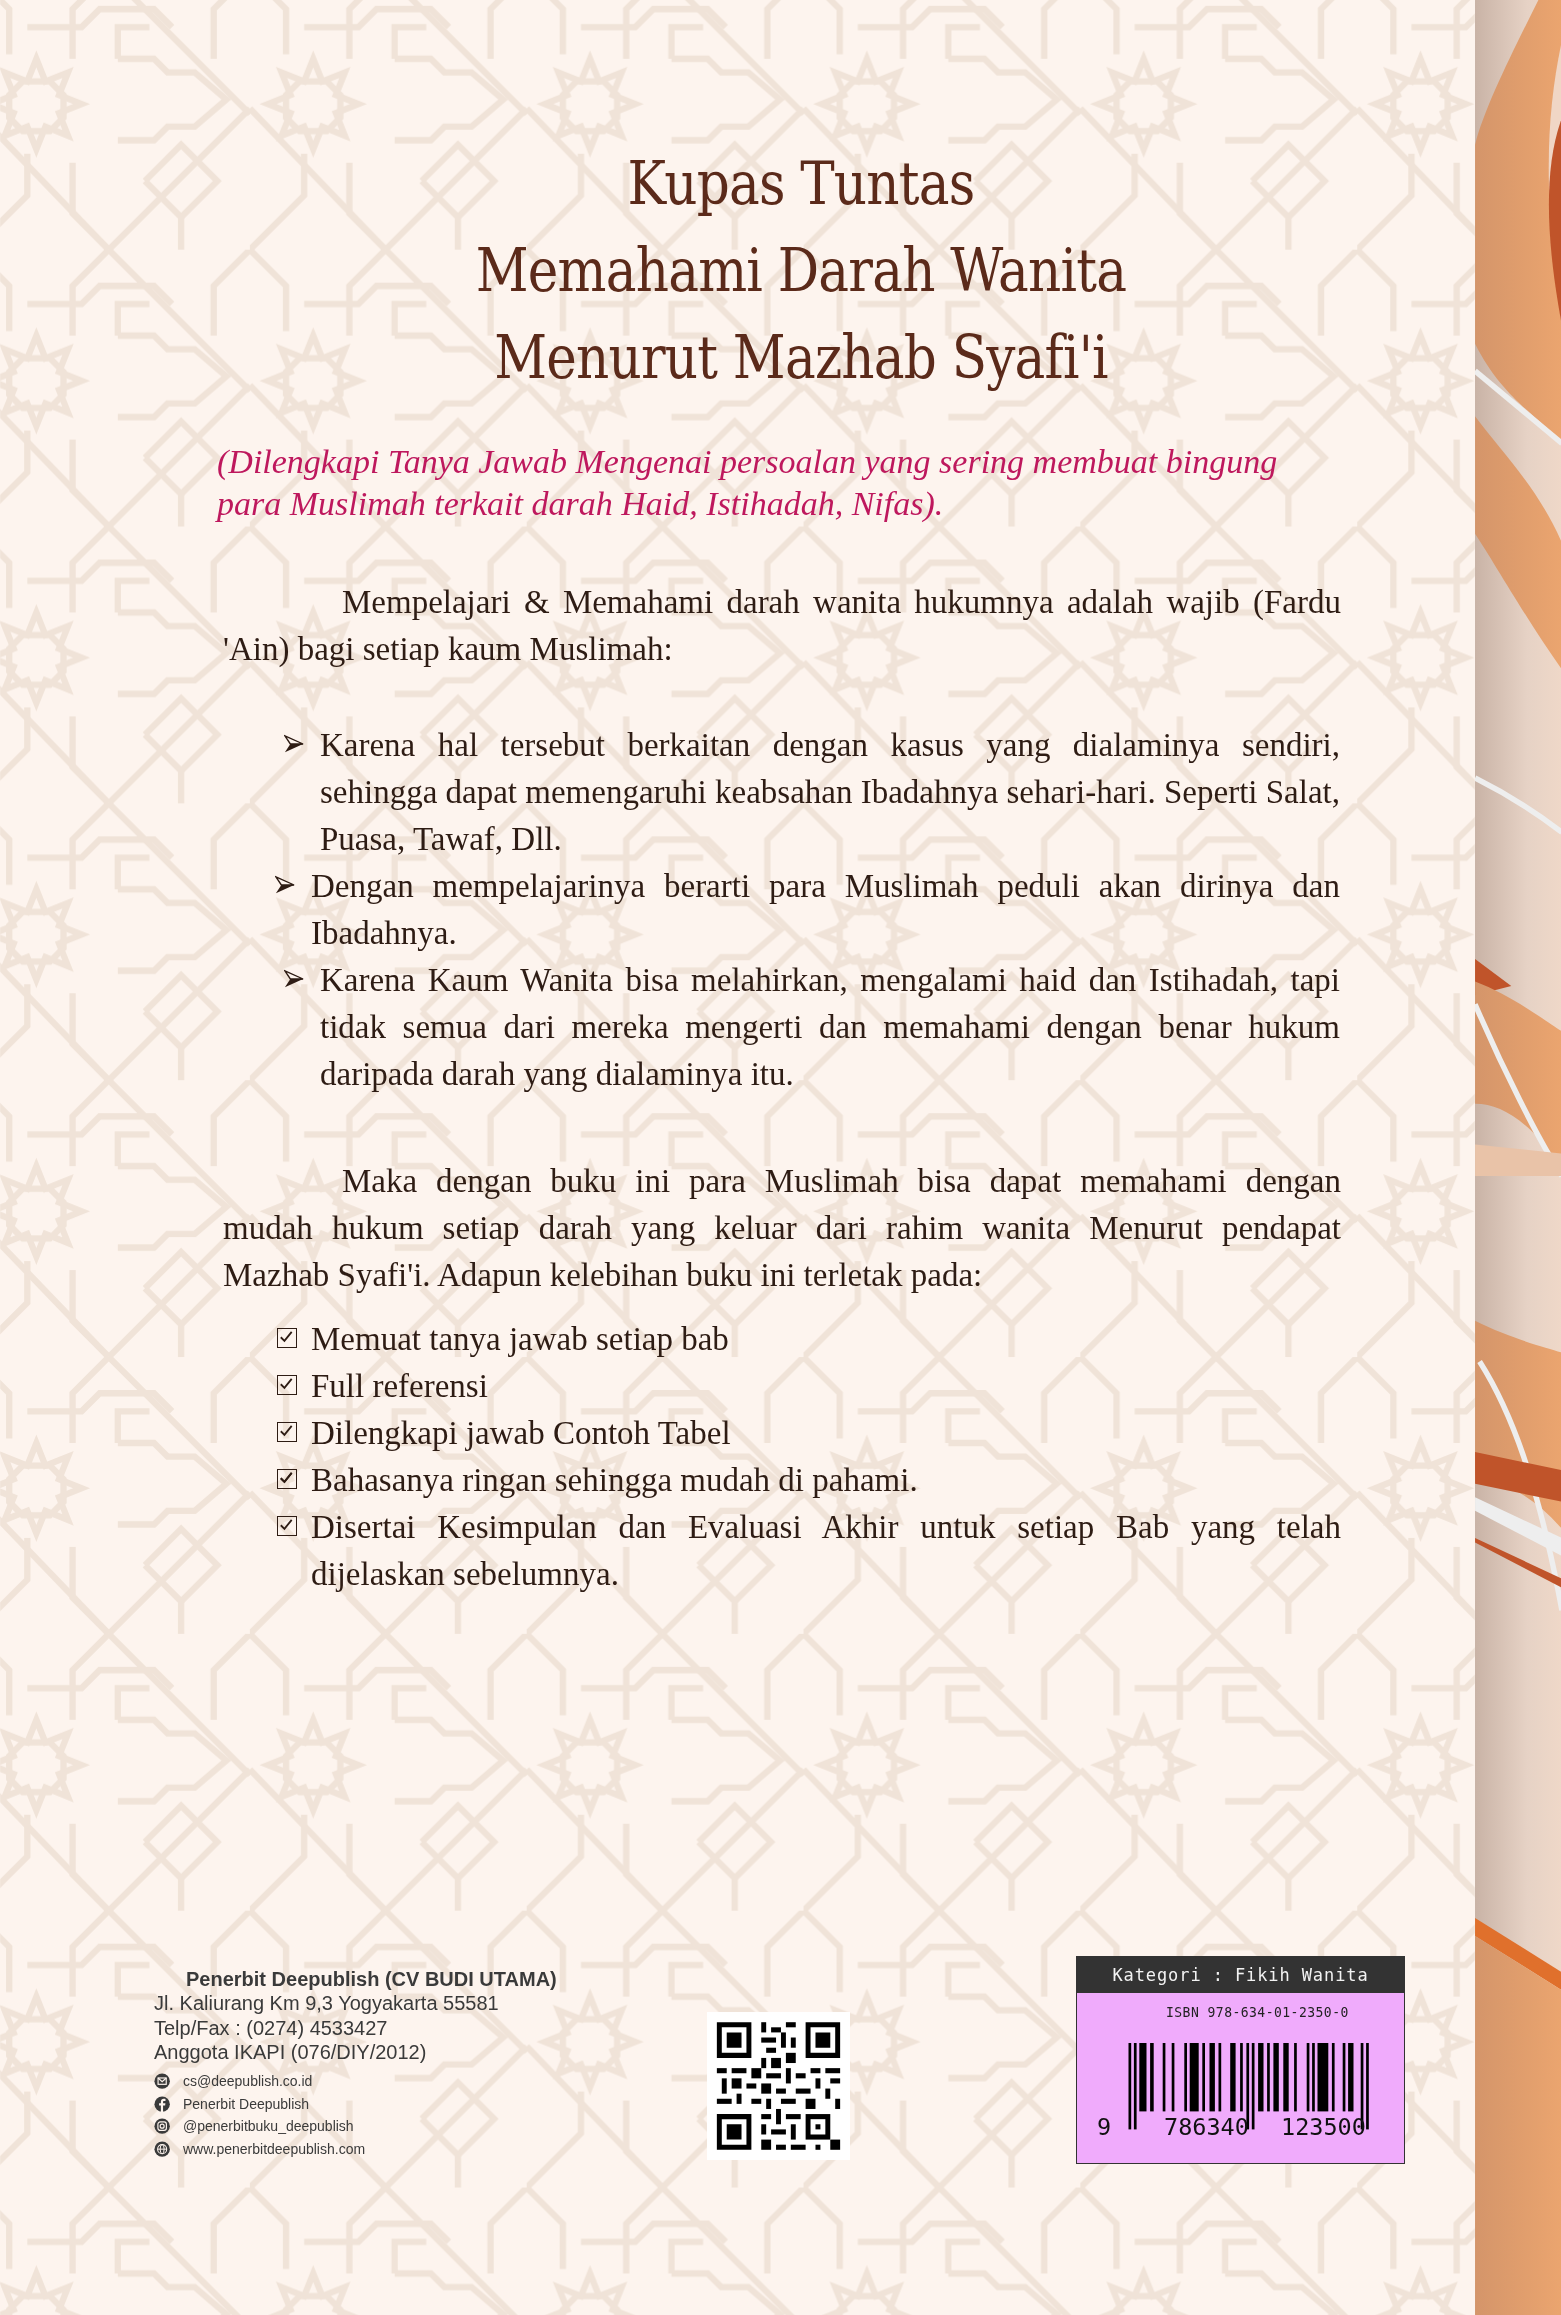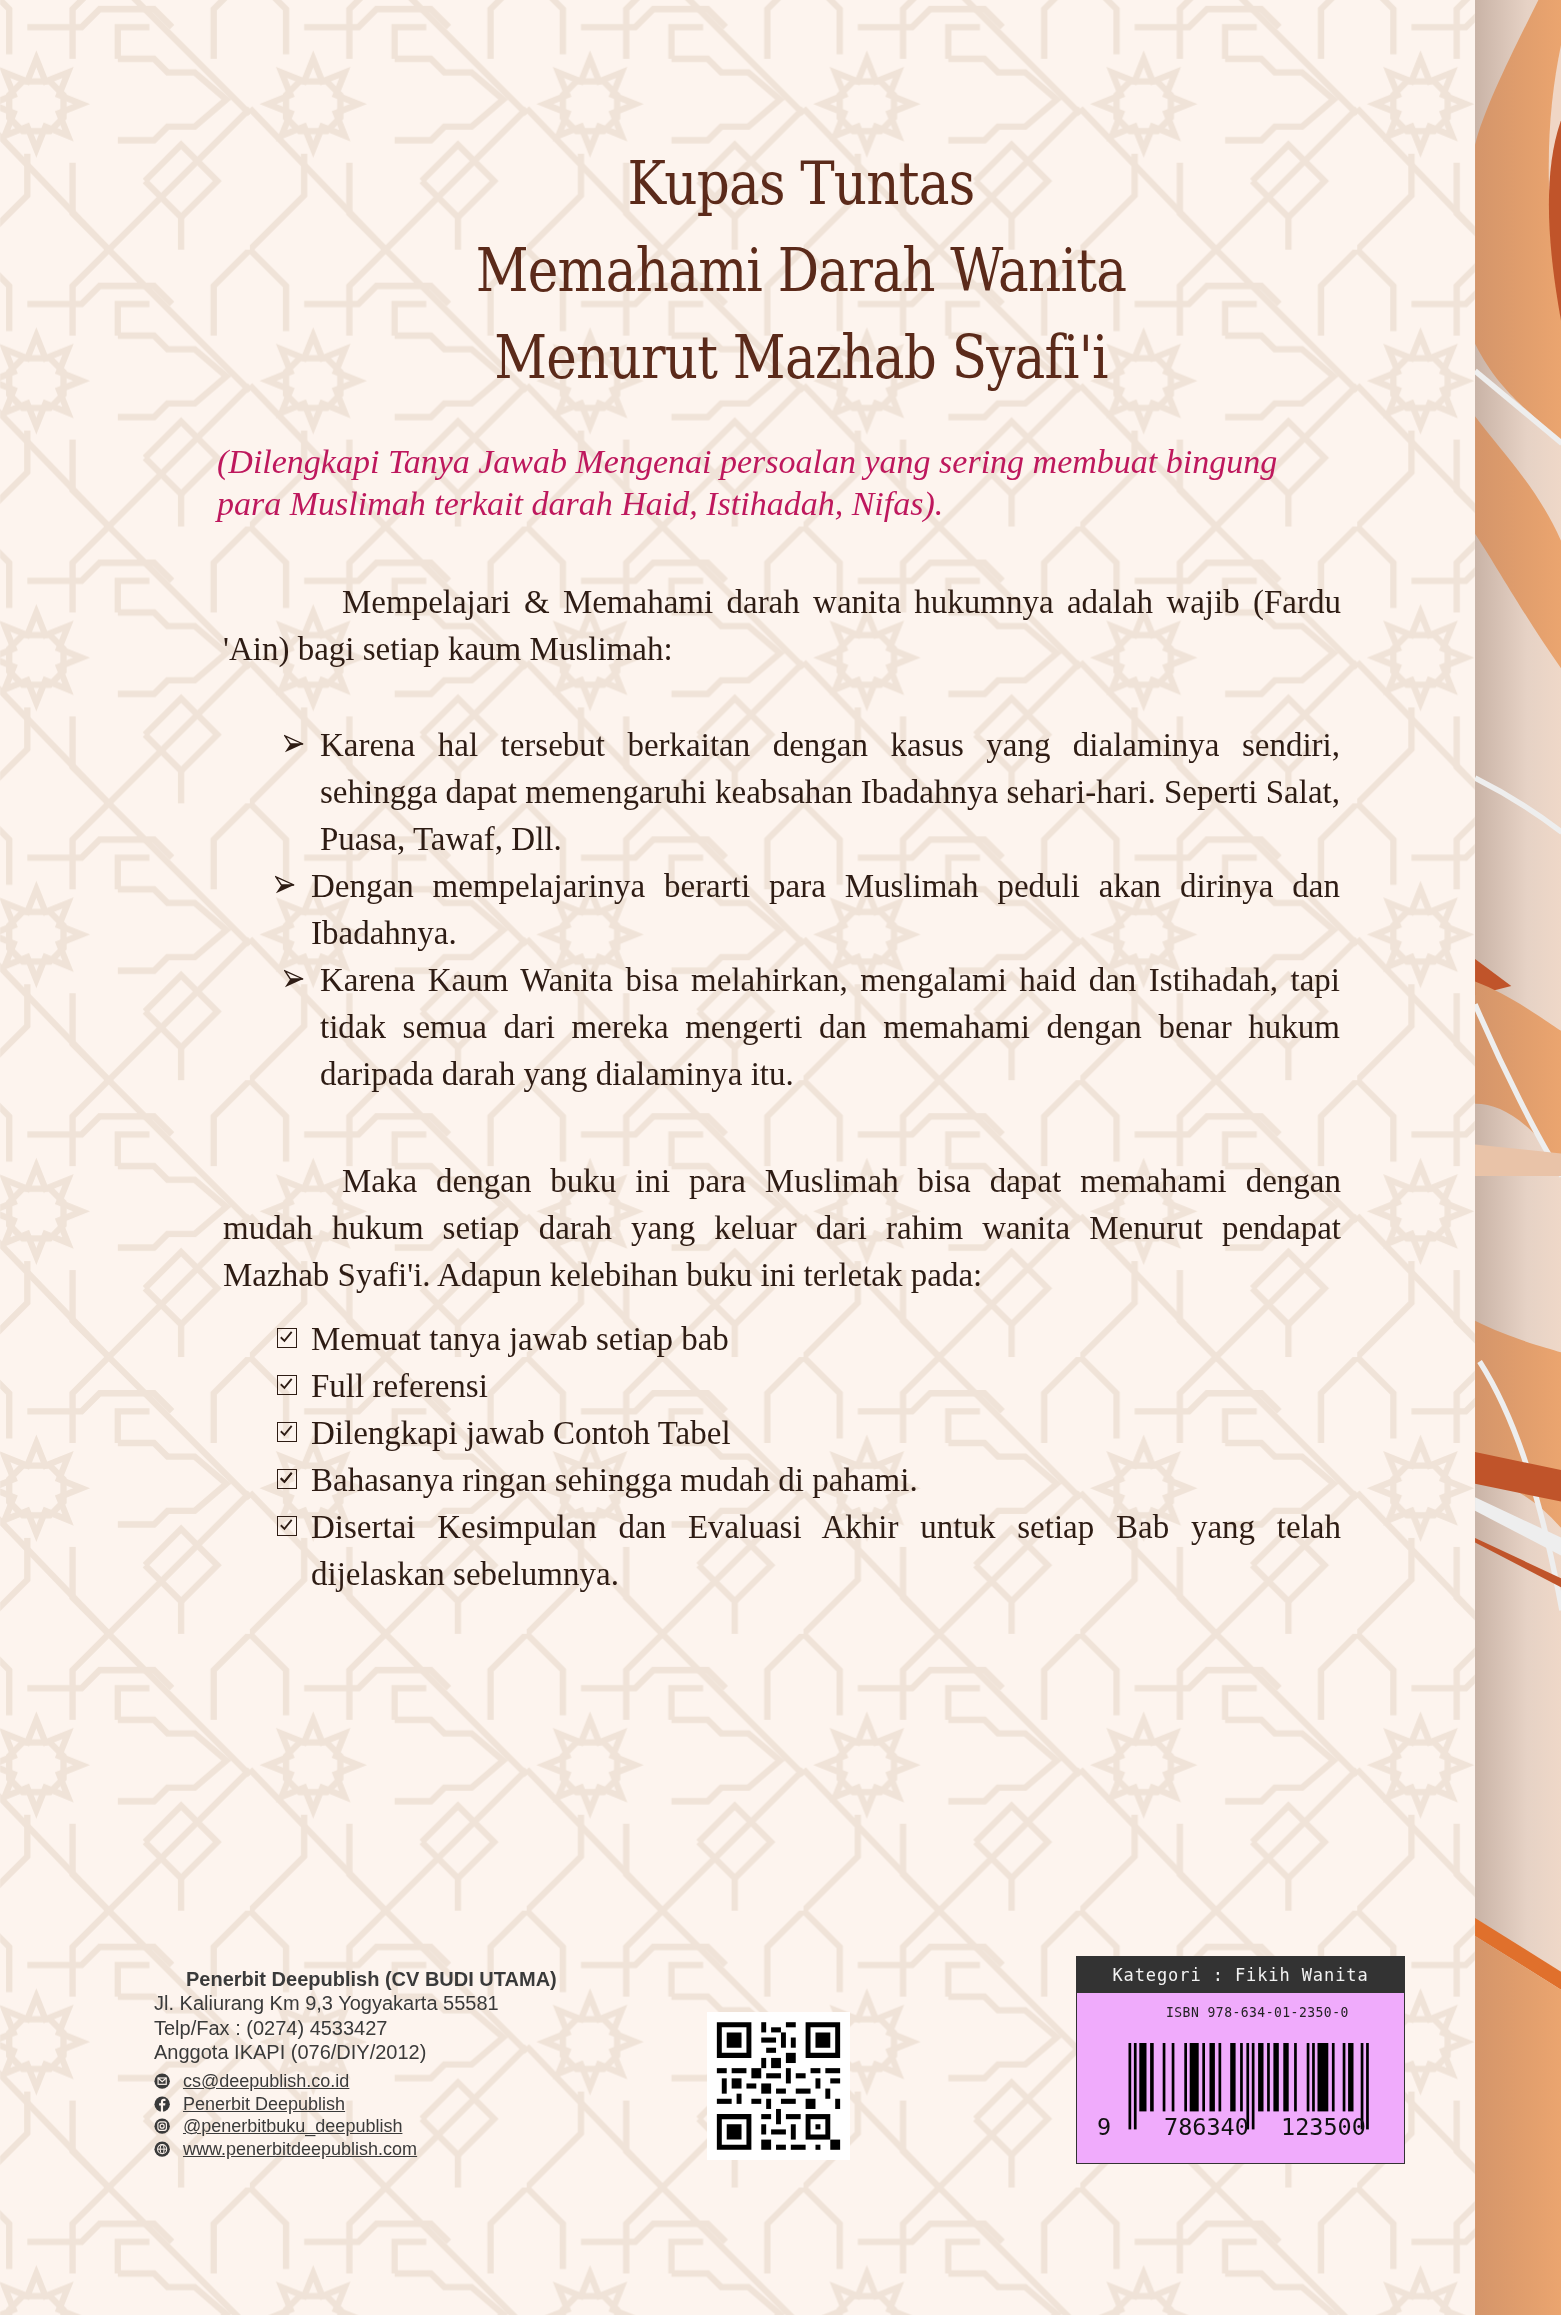--- a/index.html
+++ b/index.html
@@ -46,21 +46,21 @@
   .check { position: relative; padding-left: 34px; text-align: justify; }
   .check .box { position: absolute; left: 0; top: 11.8px; width: 20px; height: 20px; border: 1.8px solid #2e1c14; box-sizing: border-box; }
   .check .box svg { position: absolute; left: 0.9px; top: 0.9px; }
 
   .publisher {
     position: absolute; left: 154px; top: 1967px; width: 470px;
     font-family: "Liberation Sans", sans-serif; color: #3a3a3a;
     font-size: 20px; line-height: 24.4px;
   }
   .publisher .name { font-weight: bold; margin-left: 32px; }
-  .contacts { margin-top: 5.4px; font-size: 18px; line-height: 22.6px; text-decoration: underline; }
+  .contacts { margin-top: 5.4px; font-size: 14px; line-height: 22.6px; }
   .contact { display: flex; align-items: center; }
   .contact .ic { width: 16.3px; height: 16.3px; margin-right: 12.7px; display: inline-flex; align-items: center; justify-content: center; }
 
   .qr { position: absolute; left: 707px; top: 2012px; width: 143px; height: 148px; background: #ffffff; }
 
   .isbn-box {
     position: absolute; left: 1076px; top: 1956px; width: 329px; height: 208px;
     background: #f0abfc; border: 1.8px solid #333333; box-sizing: border-box;
     font-family: "DejaVu Sans Mono", "Liberation Mono", monospace;
   }

